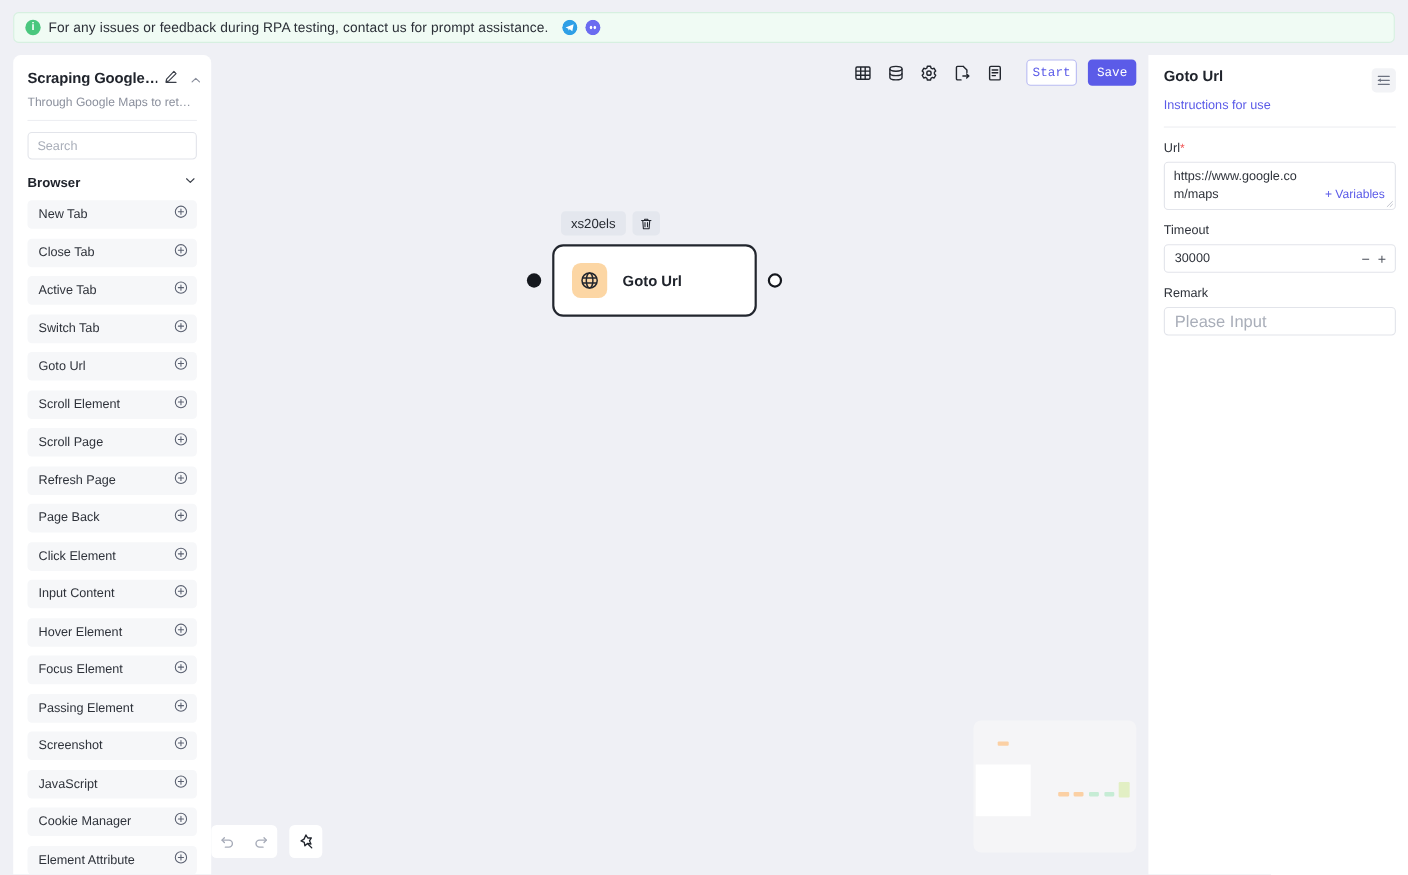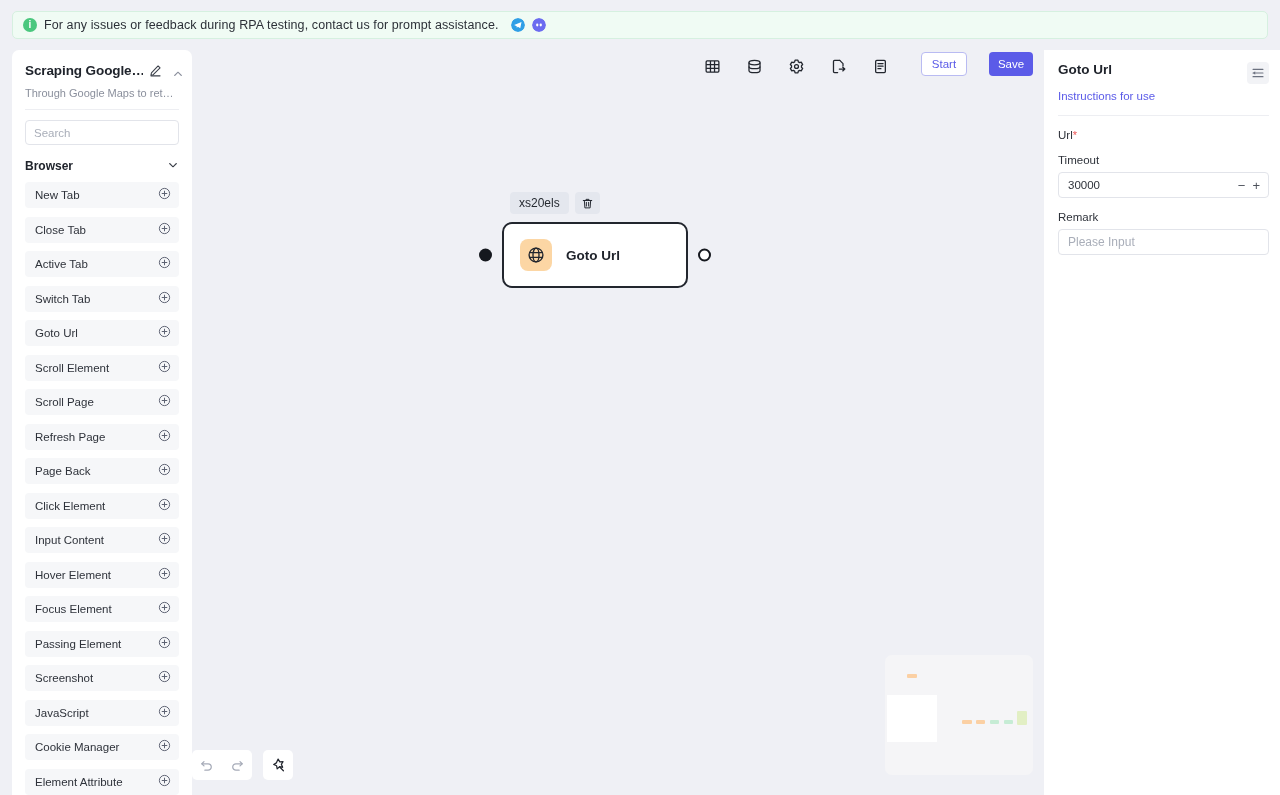--- a/index.html
+++ b/index.html
@@ -63,21 +63,21 @@
     height: 26px; background: #f6f7f9; border-radius: 4px; margin-bottom: 8.5px;
     display: flex; align-items: center; justify-content: space-between;
     padding: 0 8px 0 10px; cursor: pointer; gap: 10px;
   }
   .sb-item-label { font-size: 11.5px; color: #2e323a; }
   .sb-plus { flex: 0 0 auto; cursor: pointer; }
 
   
   .toolbar {
     position: absolute; right: 247px; top: 52px;
-    display: flex; gap: 12px;
+    display: flex; align-items: center; gap: 0px; font-family: Liberation Mono, monospace;
   }
   .tb-icon {
     width: 30px; height: 28px; display: flex; align-items: center; justify-content: center;
     cursor: pointer; border-radius: 4px;
   }
   .btn-start {
     margin-left: 14px; width: 46px; height: 24px; border: 1px solid #b9bbf2; border-radius: 4px;
     background: #fff; color: #5b5be8; font-size: 11.5px; display: flex;
     align-items: center; justify-content: center; cursor: pointer; font-weight: 500;
   }
@@ -166,21 +166,21 @@
   }
   .rp-number {
     position: relative; border: 1px solid #e2e4ea; border-radius: 4px; height: 26px;
     display: flex; align-items: center; padding: 0 9px; background: #fff;
   }
   .rp-number-val { font-size: 11.5px; color: #2e323a; }
   .rp-spin { position: absolute; right: 8px; display: flex; align-items: center; gap: 7px; }
   .rp-spin span { font-size: 13px; color: #4c515b; cursor: pointer; line-height: 1; }
   .rp-input {
     width: 100%; height: 26px; border: 1px solid #e2e4ea; border-radius: 4px;
-    font-size: 12px; color: #2e323a; padding: 0 9px; outline: none;
+    font-size: 15px; color: #2e323a; padding: 0 9px; outline: none;
     font-family: "Liberation Sans", sans-serif; background: #fff;
   }
   .rp-input::placeholder { color: #a9aeb9; }
 </style>
 </head>
 <body>
 
 <div class="app">
 
   <div class="alert">
@@ -475,20 +475,27 @@
           <path d="M2.6 9 L5.4 6.6 V11.4 Z" fill="#6c7280" stroke="none"></path>
         </svg>
       </div>
     </div>
     <div class="rp-link">Instructions for use</div>
     <div class="rp-divider"></div>
 
     <div class="rp-field-label">
       <span>Url</span><span class="req">*</span>
     </div>
+    <div class="rp-textarea-wrap">
+      <div class="rp-textarea-val">https://www.google.com/maps</div>
+      <div class="rp-variables">+ Variables</div>
+      <svg class="rp-resize" viewBox="0 0 8 8">
+        <path d="M7 1 L1 7 M7 4 L4 7" stroke="#b9bdc7" stroke-width="0.9" fill="none"></path>
+      </svg>
+    </div>
 
     <div class="rp-field-label">Timeout</div>
     <div class="rp-number">
       <div class="rp-number-val">30000</div>
       <div class="rp-spin">
         <span>−</span>
         <span>+</span>
       </div>
     </div>
 

